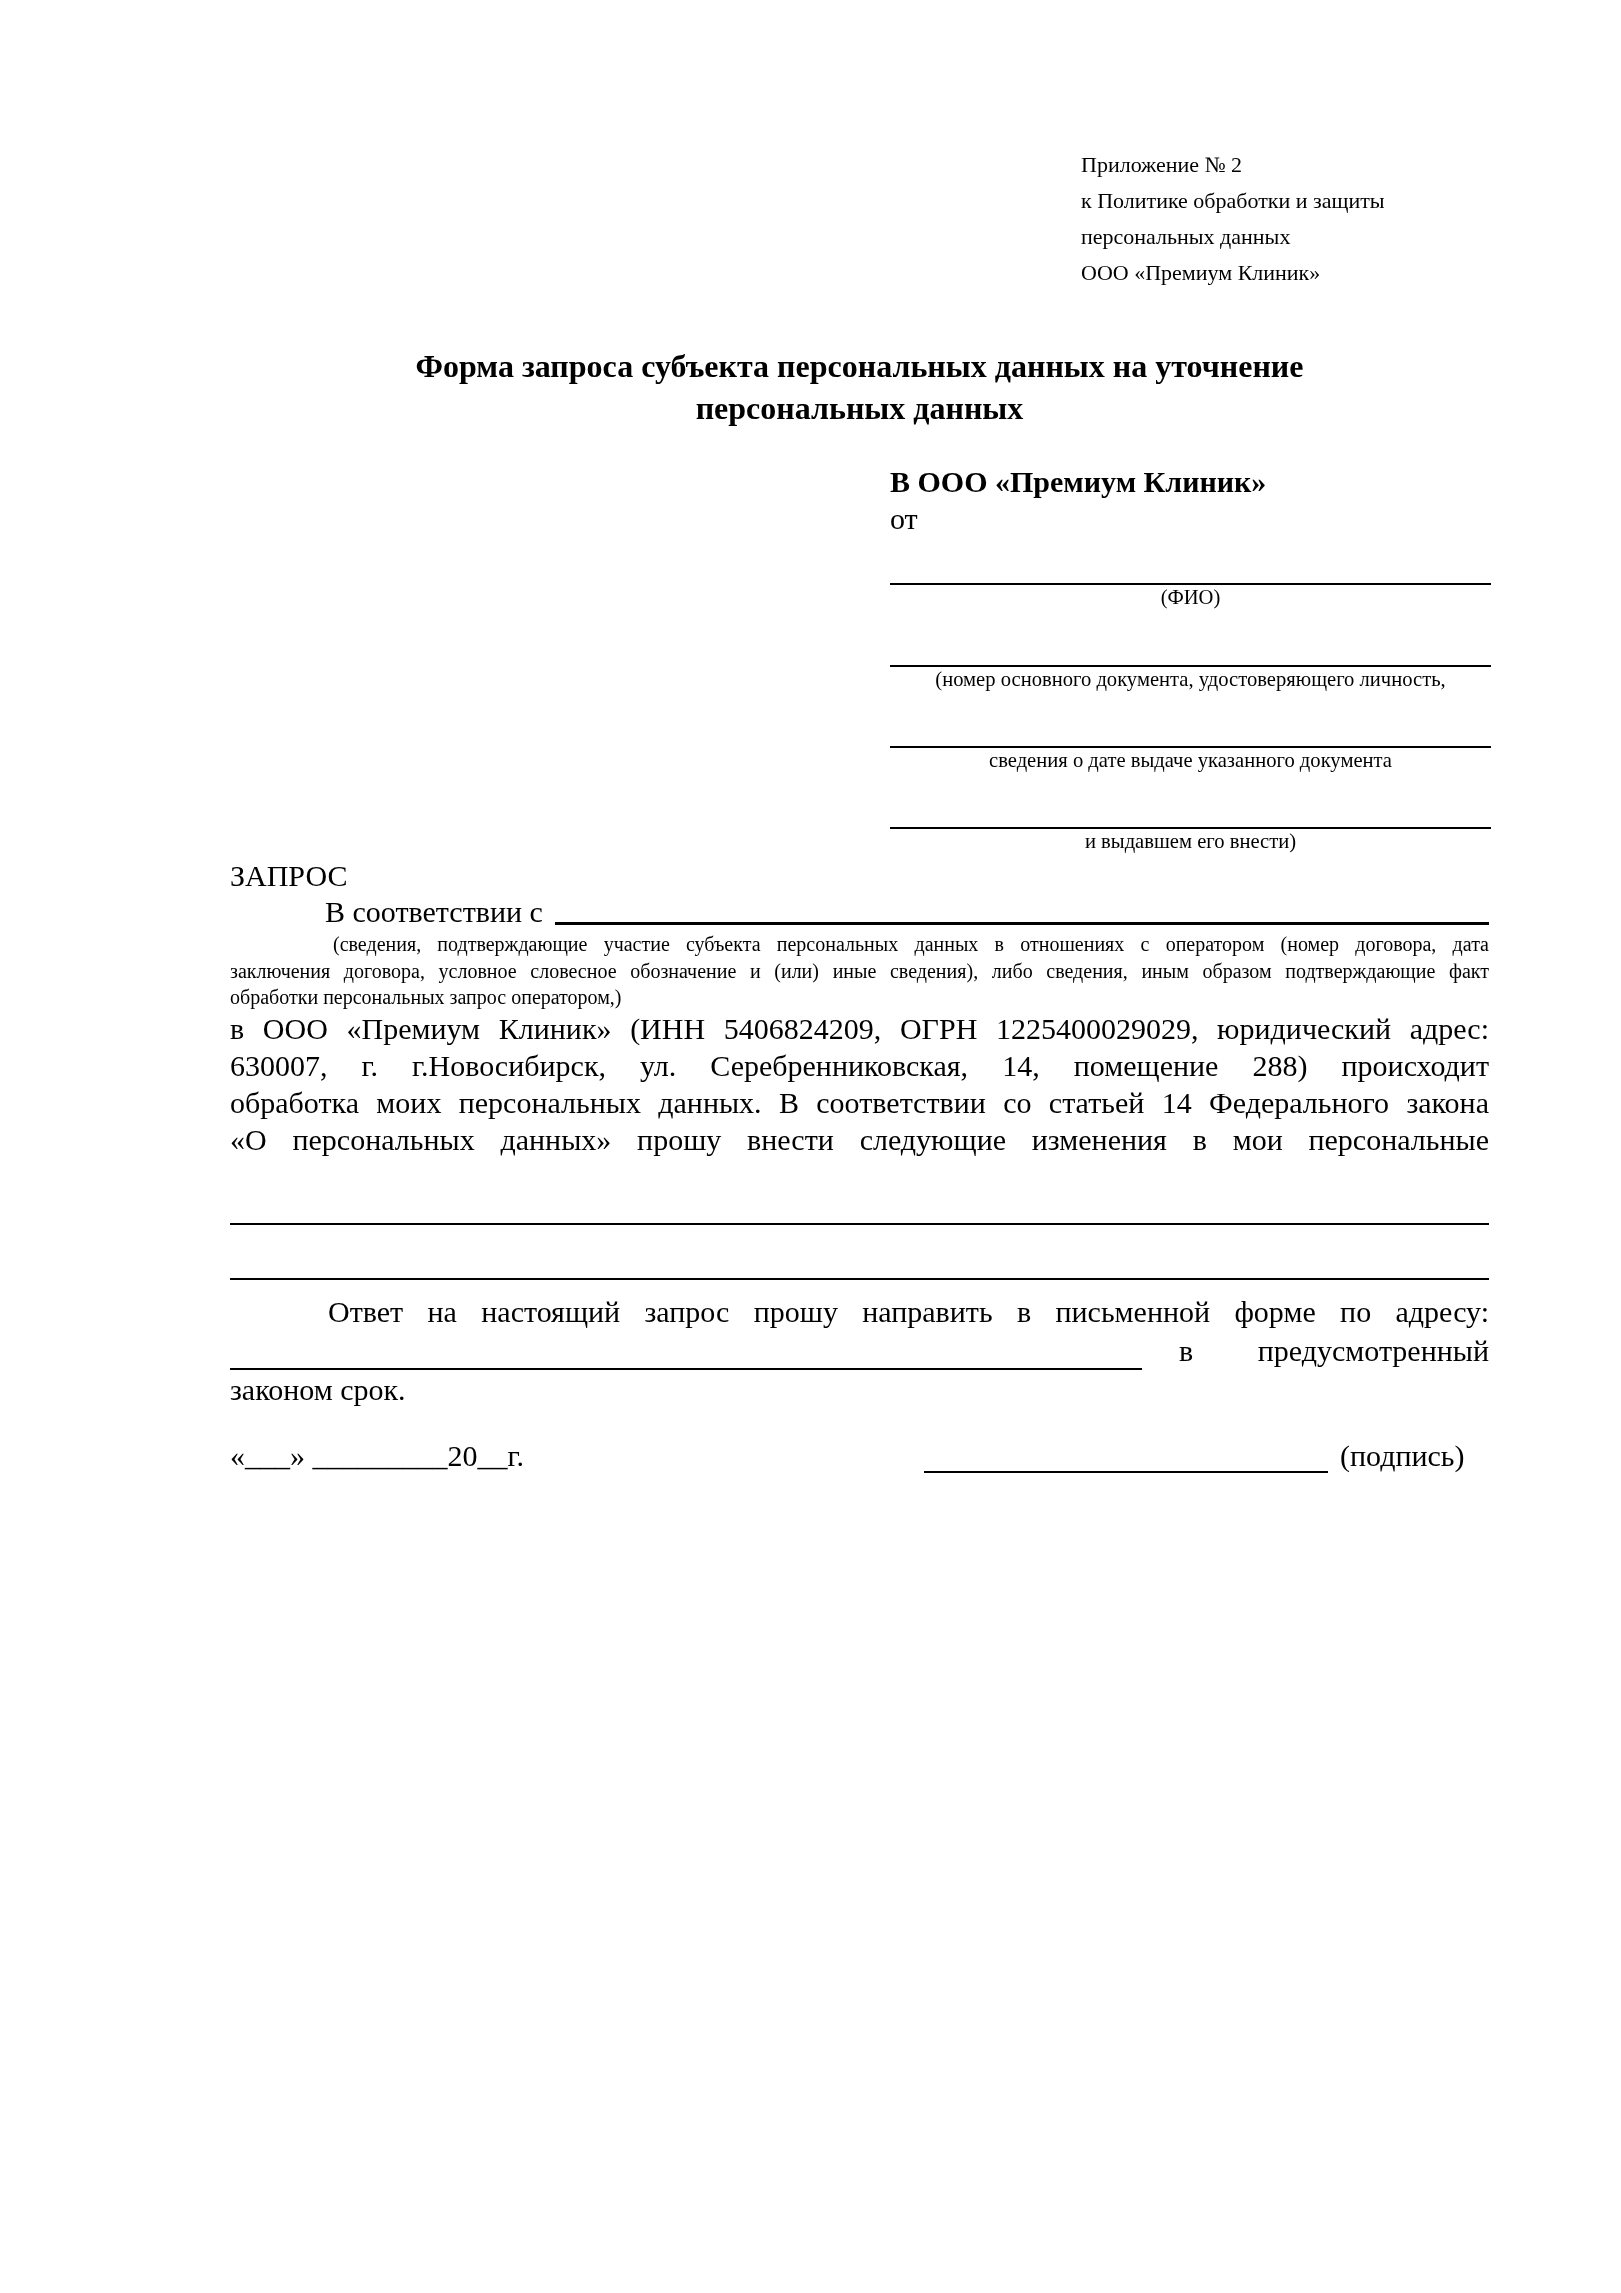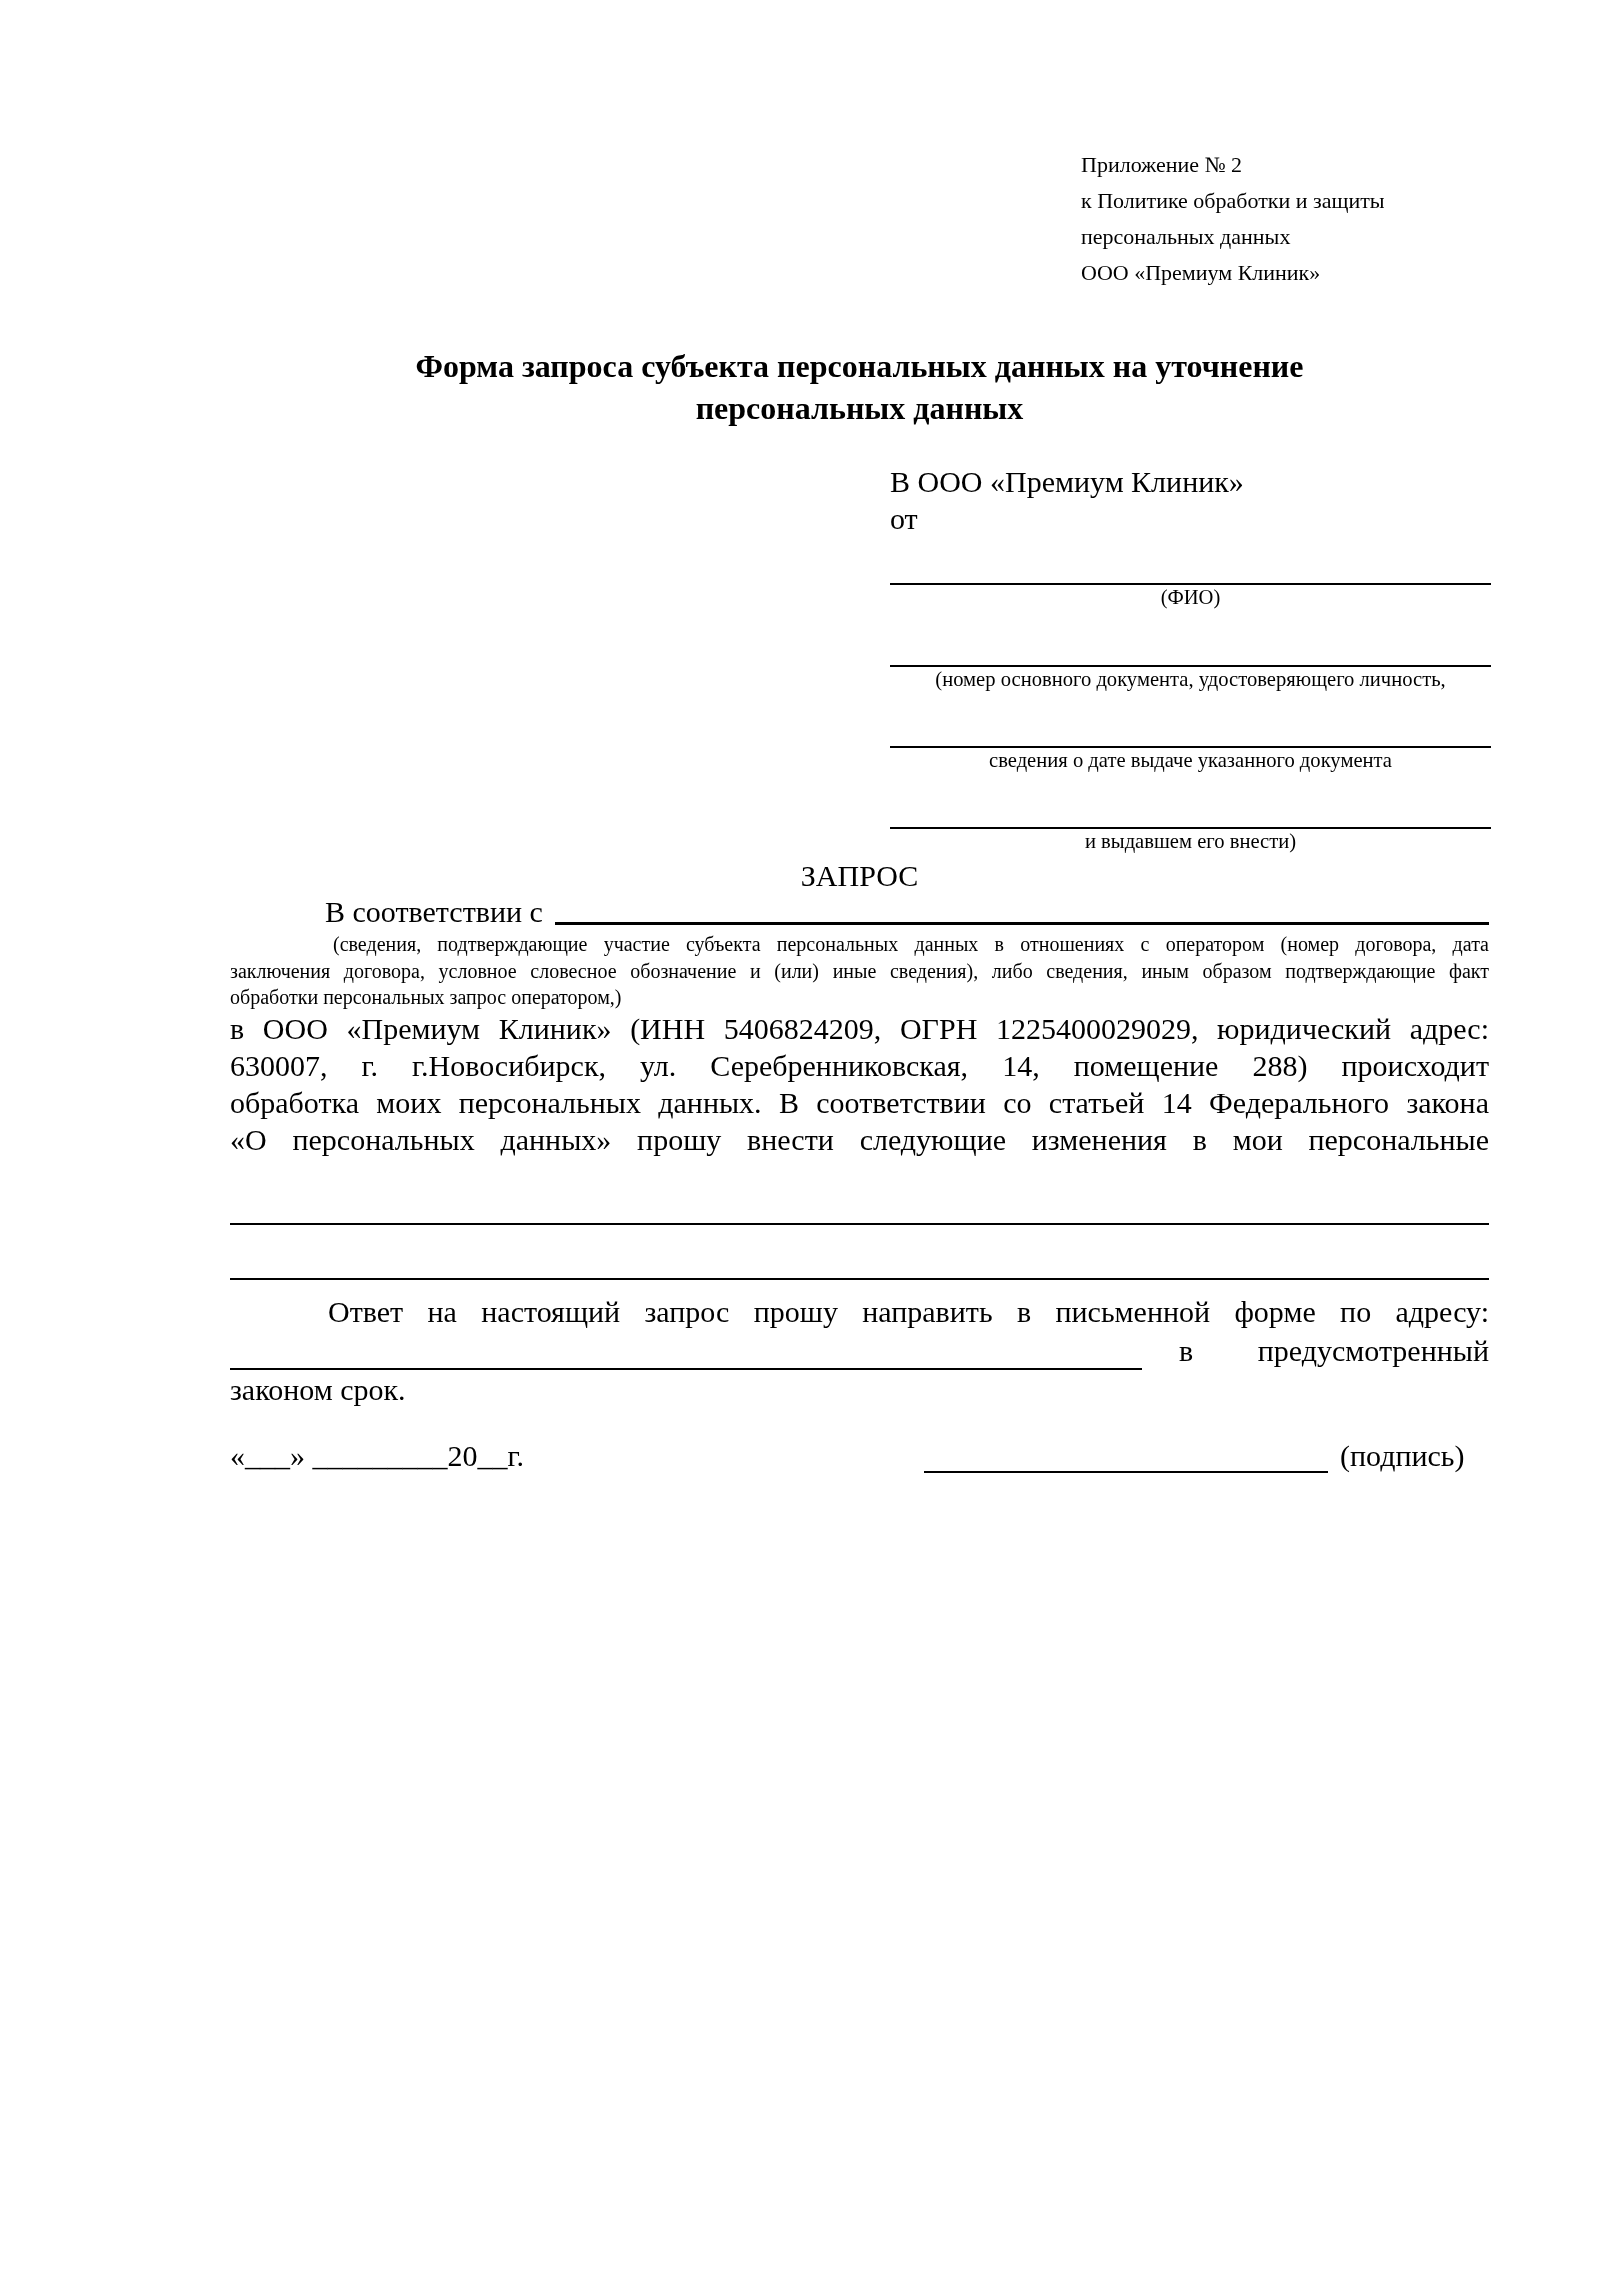--- a/index.html
+++ b/index.html
@@ -22,35 +22,35 @@
   }
 
   
   .title {
     left: 230px; top: 345px; width: 1259px;
     text-align: center; font-weight: bold;
     font-size: 32px; line-height: 42px;
   }
 
   
-  .addr-to   { left: 890px; top: 465px; font-size: 30px; }
+  .addr-to   { left: 890px; top: 465px; font-size: 30px; font-weight: bold; }
   .addr-from { left: 890px; top: 502px; font-size: 30px; }
 
   .field {
     position: absolute; left: 890px; width: 601px;
     border-top: 2.9px solid #000;
   }
   .field .cap {
     text-align: center;
     font-size: 20.6px; line-height: 25.5px; padding-top: 0;
   }
 
   .zapros {
     left: 230px; top: 859px; width: 1259px;
-    text-align: center; font-size: 30px;
+    font-size: 30px;
   }
 
   .intro {
     left: 230px; top: 894px; width: 1259px;
     display: flex; font-size: 30px; line-height: 35px;
   }
   .intro .indent { width: 95px; flex: 0 0 auto; }
   .intro .fill-rule {
     flex: 1 1 auto; border-bottom: 3.9px solid #000;
     margin: 0 0 3.9px 11.8px;

